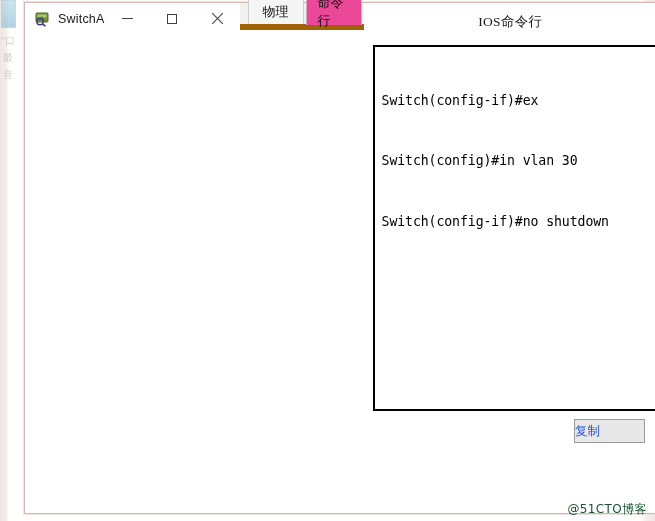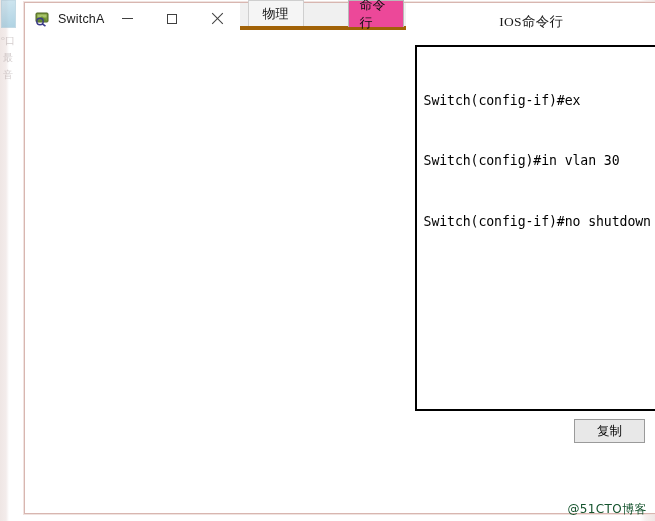--- a/index.html
+++ b/index.html
@@ -116,26 +116,25 @@
     background: #404040;
   }
   .glyph-close::before { transform: rotate(45deg); }
   .glyph-close::after  { transform: rotate(-45deg); }
 
   
   #tabstrip {
     flex: 0 0 27px;
     height: 27px;
     background: #f0f0f0;
-    border-bottom: 4px solid #a16207;
+    border-bottom: 6px solid #a16207;
     display: flex;
     align-items: flex-end;
     padding-left: 8px;
     box-sizing: border-box;
-    gap: 42px;
   }
   .tab {
     height: 26px;
     min-width: 56px;
     padding: 0 11px;
     display: flex;
     align-items: center;
     justify-content: center;
     font-family: "DejaVu Sans", sans-serif;
     font-size: 13px;
@@ -254,24 +253,23 @@
     gap: 16px;
   }
   .action-btn {
     width: 71px;
     height: 24px;
     background: #e8e8e8;
     border: 1px solid #9a9a9a;
     box-sizing: border-box;
     font-family: "DejaVu Sans", sans-serif;
     font-size: 12.5px;
-    color: #000000;
-    display: flex;
-    align-items: center;
-    justify-content: center;
+    color: #1d4ed8;
+    display: flex;
+    align-items: center;
     cursor: default;
   }
 
   
   #watermark {
     position: absolute;
     right: 8px;
     bottom: 3px;
     font-family: "DejaVu Sans", sans-serif;
     font-size: 12px;

